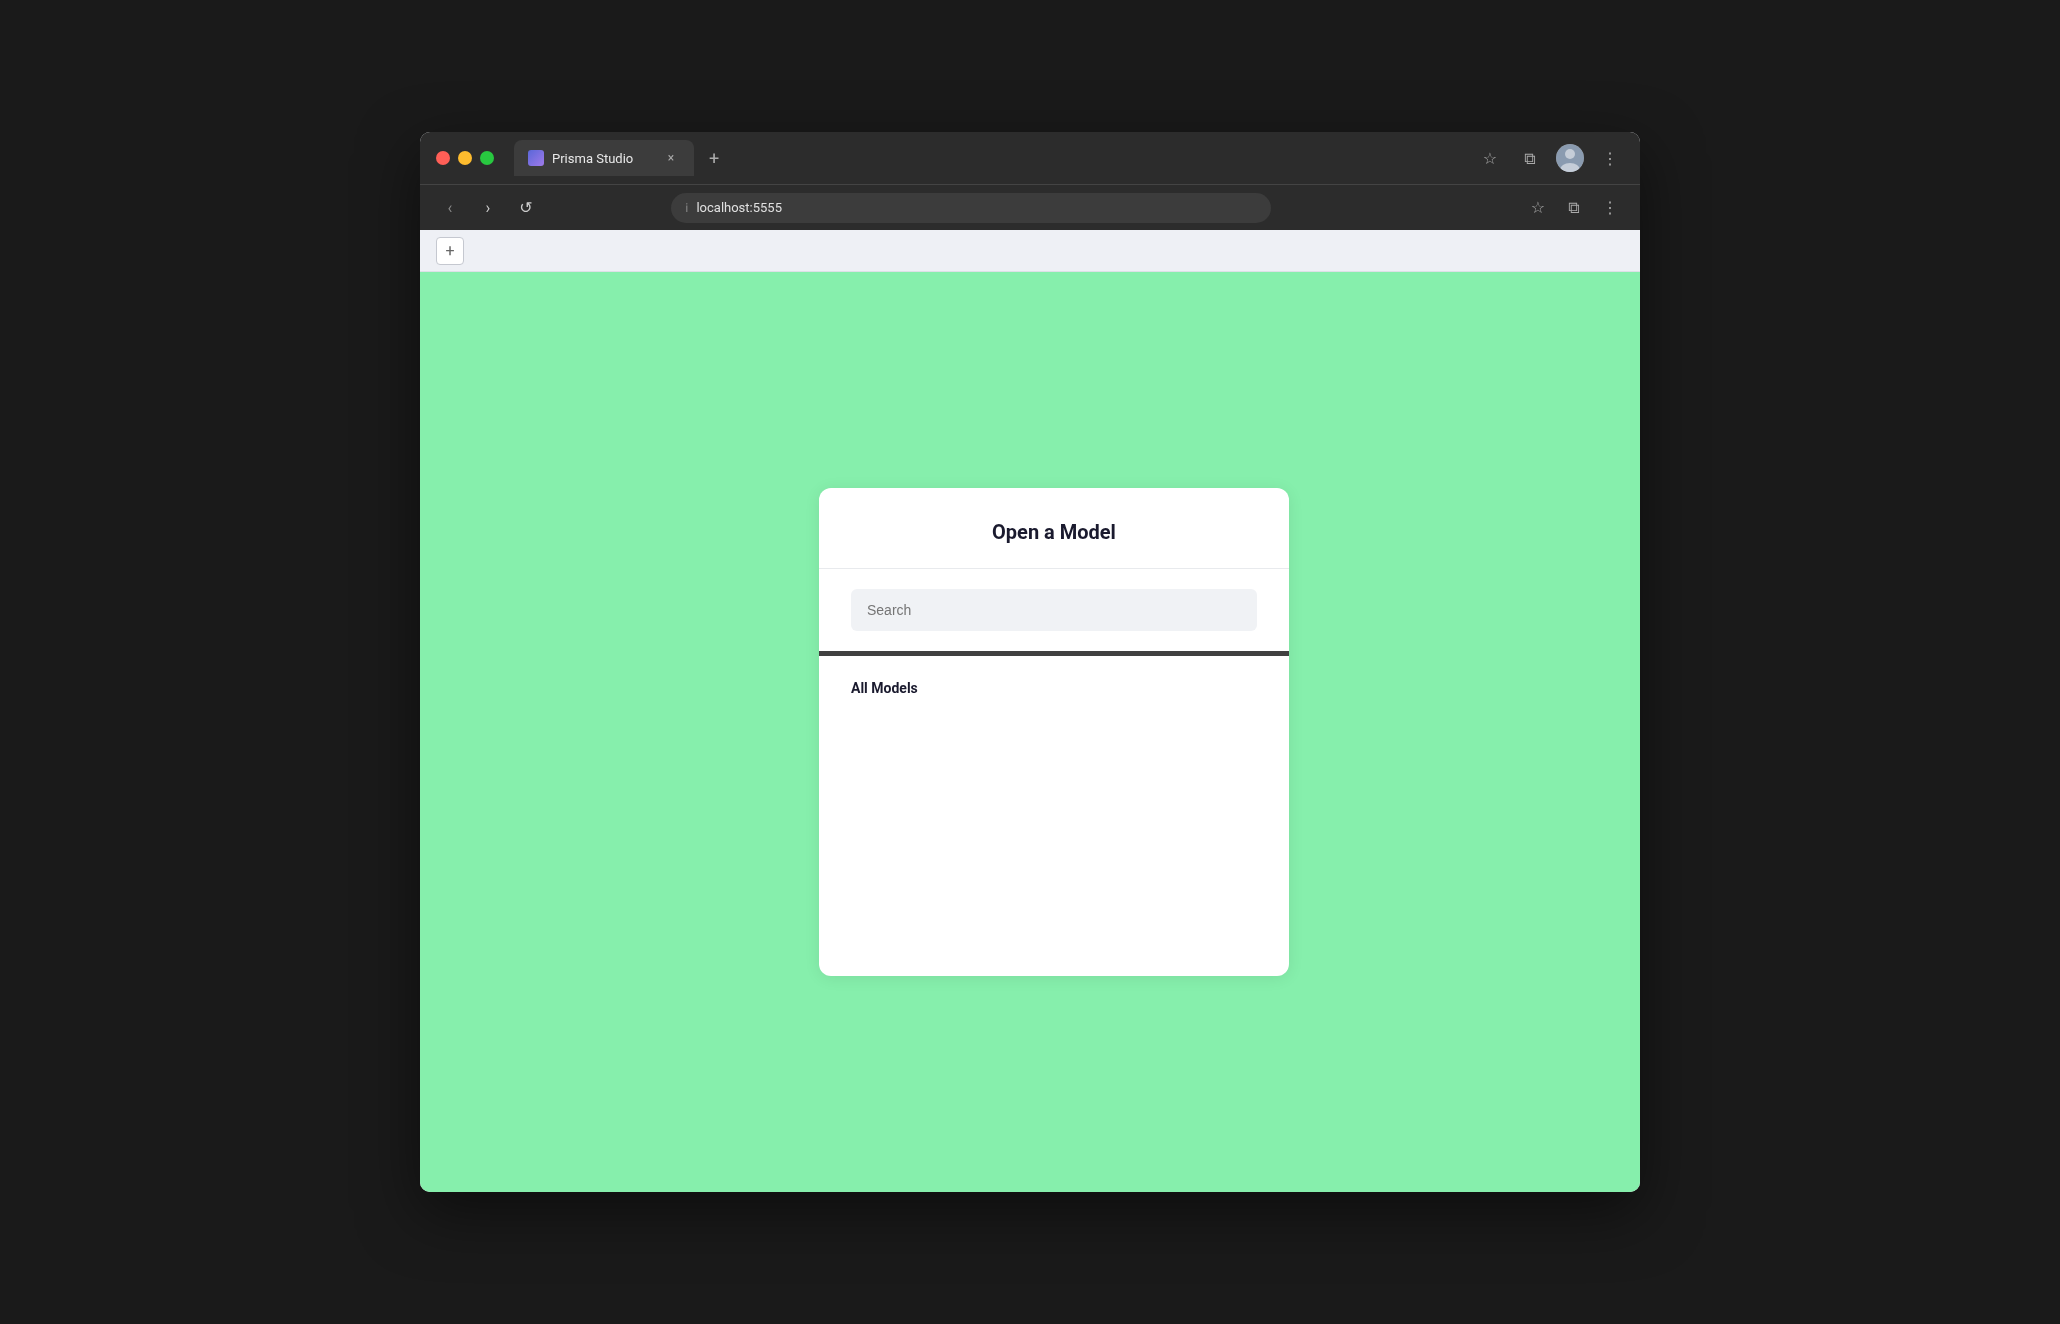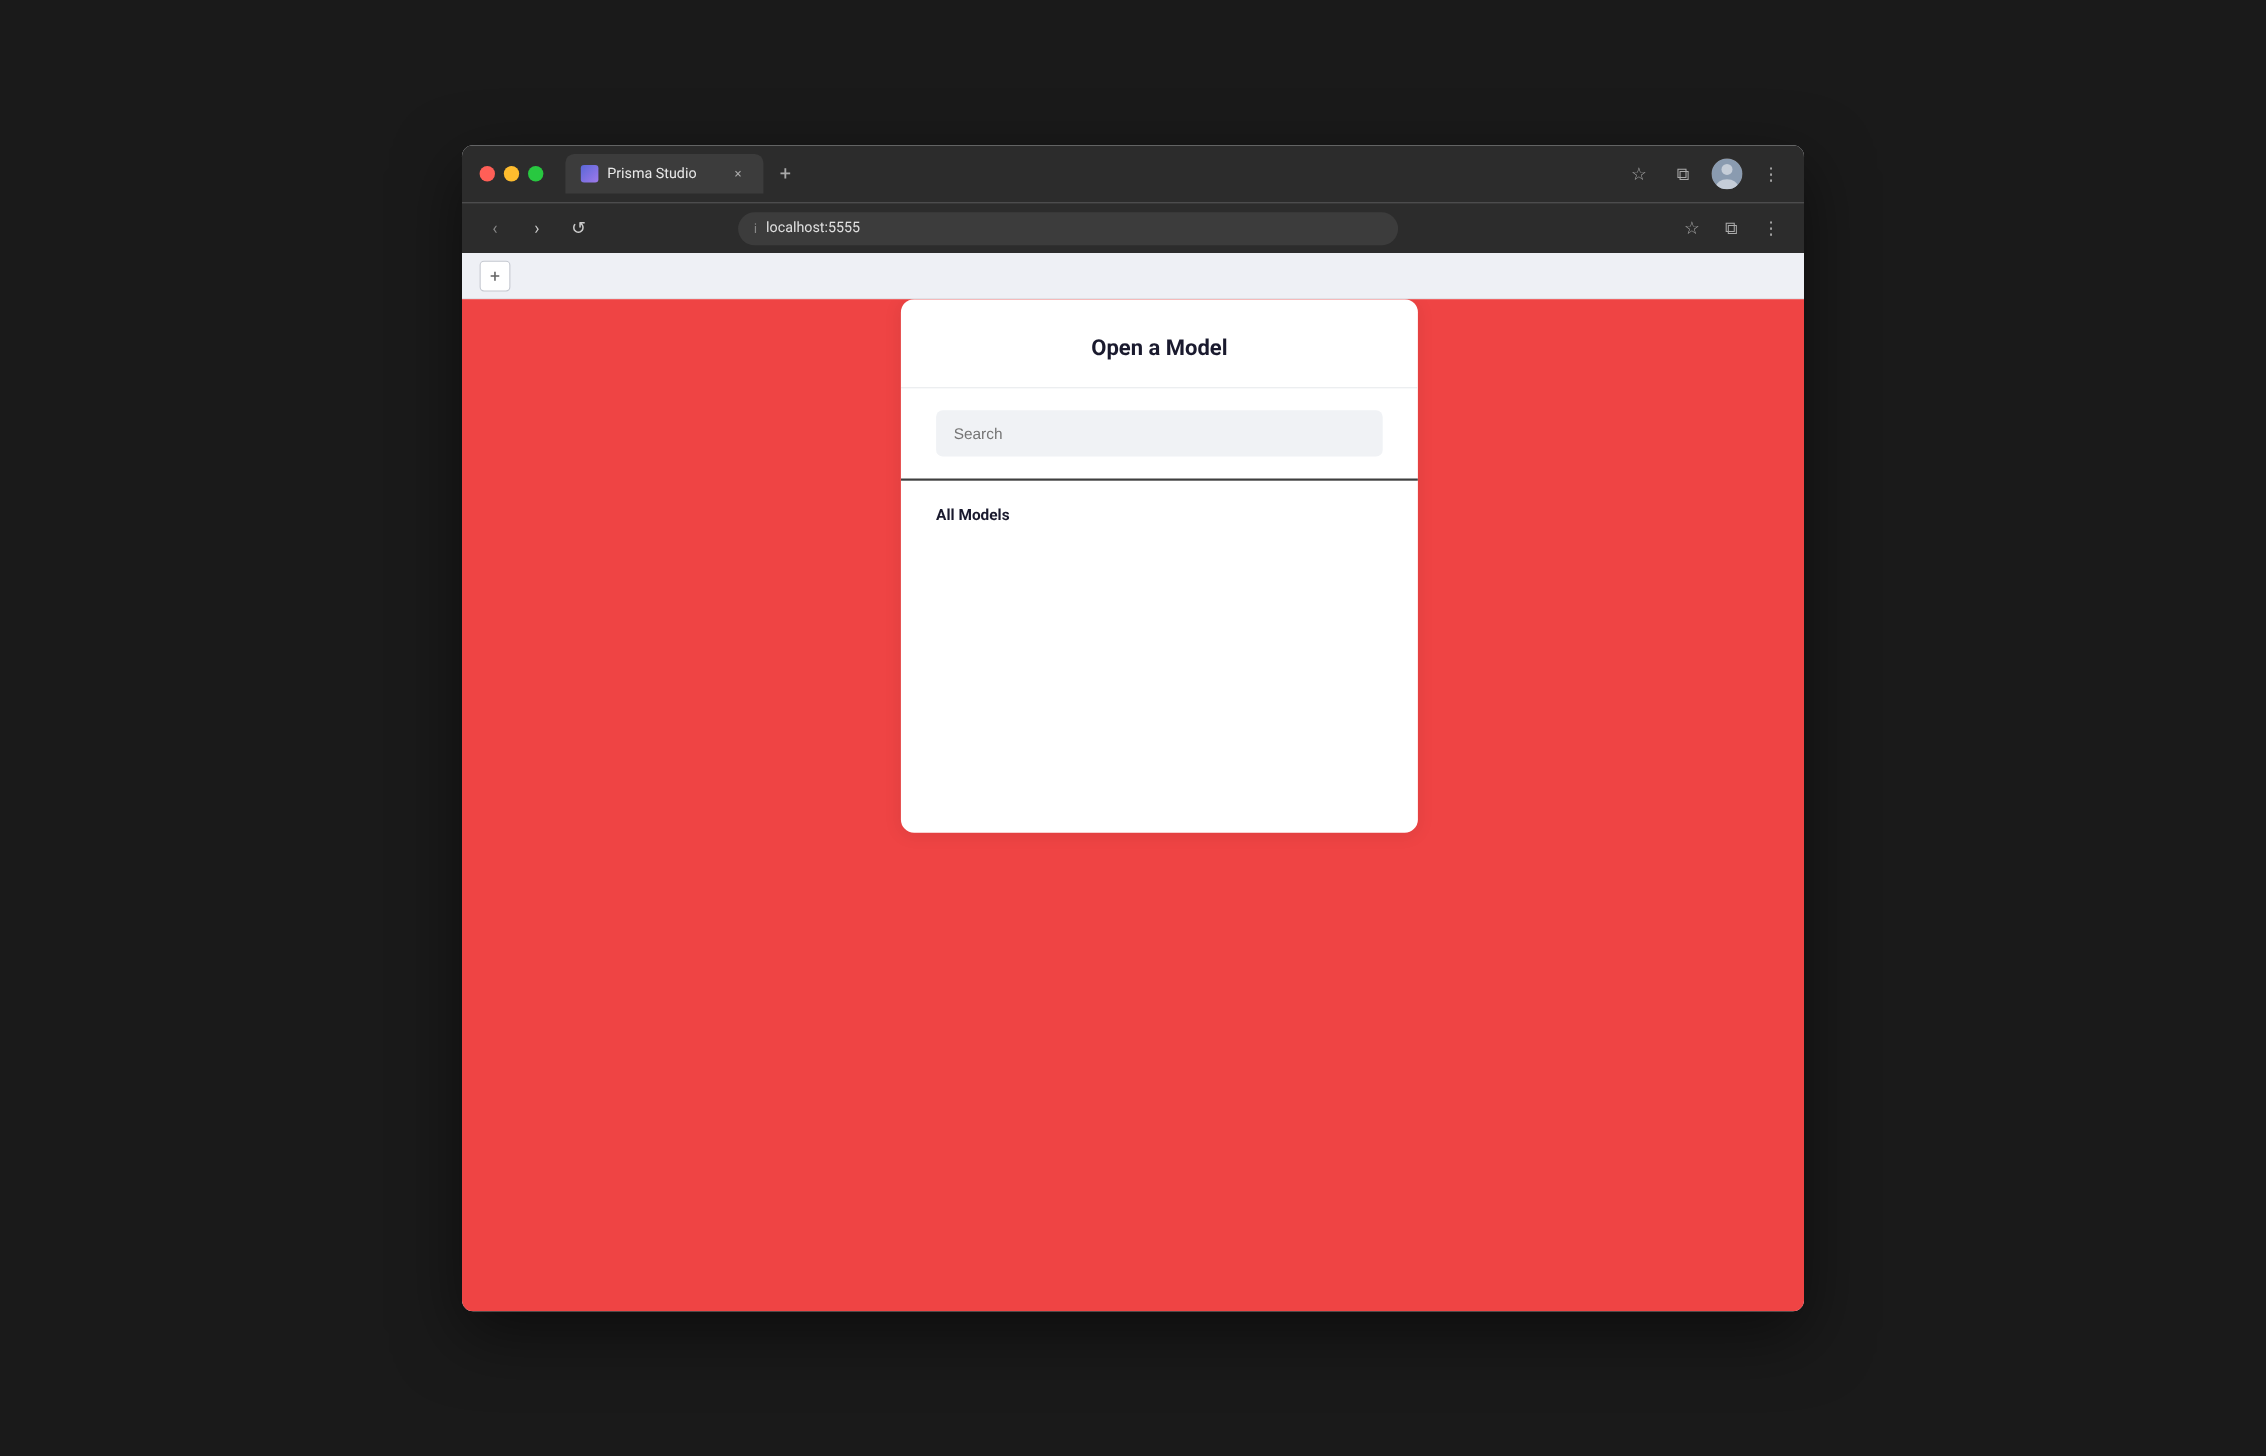--- a/index.html
+++ b/index.html
@@ -222,23 +222,23 @@
       justify-content: center;
       color: #666;
       font-size: 16px;
       cursor: pointer;
       background: white;
     }
 
     
     .main-content {
       flex: 1;
-      background: #ef4444;
-      display: flex;
-      align-items: flex-start;
+      background: #86efac;
+      display: flex;
+      align-items: center;
       justify-content: center;
       overflow: auto;
       padding-left: 48px;
     }
 
     
     .model-card {
       background: white;
       border-radius: 12px;
       width: 470px;
@@ -253,21 +253,21 @@
     }
 
     .card-title {
       font-size: 20px;
       font-weight: 700;
       color: #1a1a2e;
     }
 
     .search-container {
       padding: 20px 32px;
-      border-bottom: 2px solid #404040;
+      border-bottom: 5px solid #404040;
     }
 
     .search-input {
       width: 100%;
       height: 42px;
       background: #f0f2f5;
       border: none;
       border-radius: 6px;
       padding: 0 16px;
       font-size: 14px;

